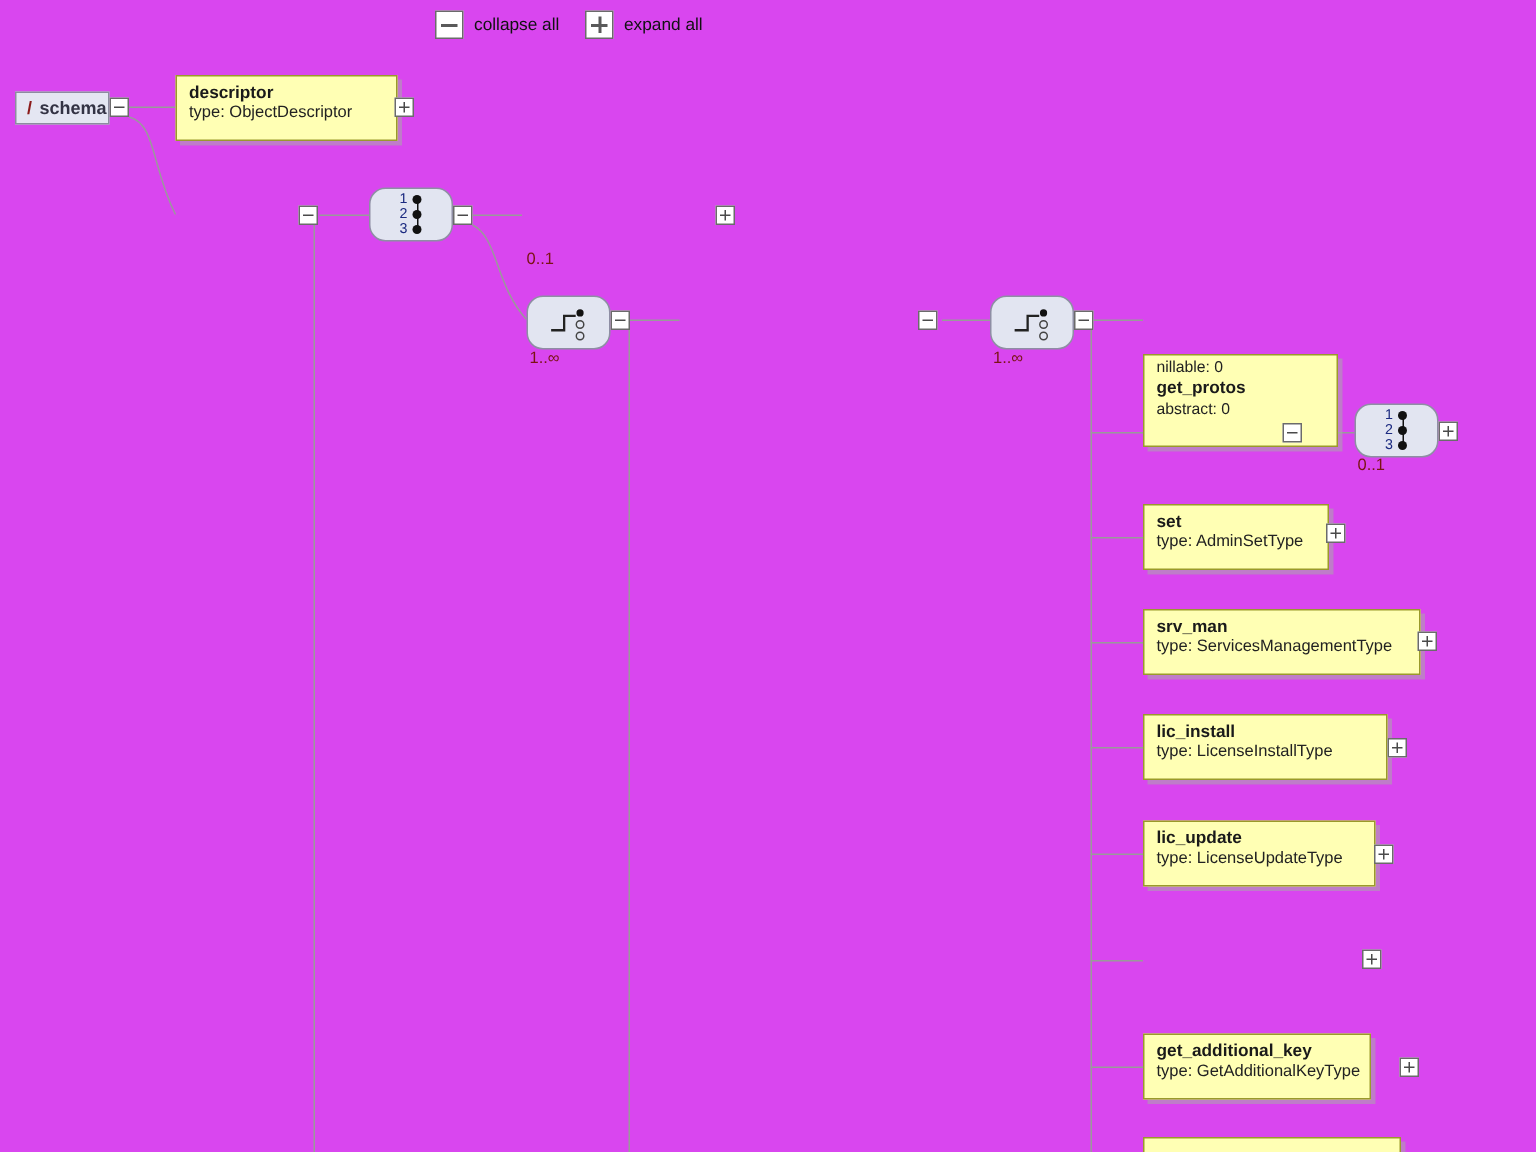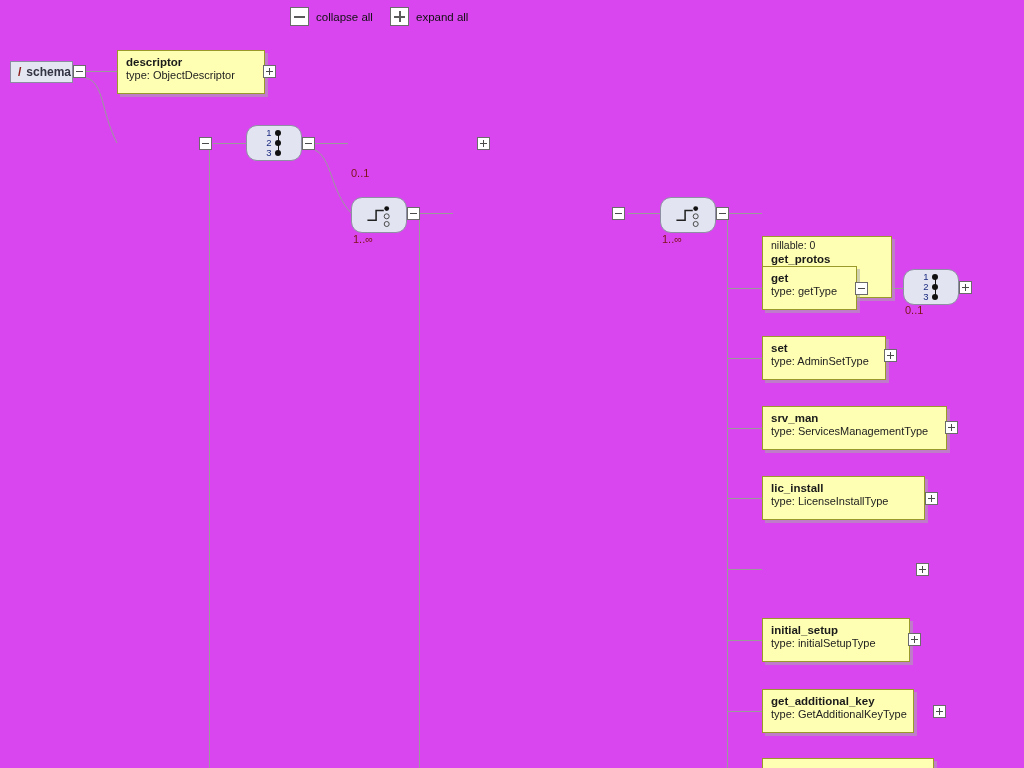--- a/index.html
+++ b/index.html
@@ -295,24 +295,20 @@
   <div class="tog" style="left:612px; top:207px;">
     <span class="h"></span>
   </div>
 
   <div class="node" style="left:762px; top:192px; width:130px; height:62px; padding-top:2px;margin-top:44px;">
     <div class="meta">nillable: 0</div>
     <div class="nm">get_protos</div>
     <div class="meta">abstract: 0</div>
   </div>
 
-  <div class="node" style="left:762px; top:266px; width:95px; height:44px;">
-    <div class="nm">get</div>
-    <div class="ty">type: getType</div>
-  </div>
   <div class="tog" style="left:855px; top:282px;">
     <span class="h"></span>
   </div>
 
   <div class="node" style="left:762px; top:336px; width:124px; height:44px;">
     <div class="nm">set</div>
     <div class="ty">type: AdminSetType</div>
   </div>
   <div class="tog" style="left:884px; top:349px;">
     <span class="h"></span>
@@ -330,29 +326,29 @@
 
   <div class="node" style="left:762px; top:476px; width:163px; height:44px;">
     <div class="nm">lic_install</div>
     <div class="ty">type: LicenseInstallType</div>
   </div>
   <div class="tog" style="left:925px; top:492px;">
     <span class="h"></span>
       <span class="v"></span>
   </div>
 
+  <div class="node" style="left:762px; top:547px; width:155px; height:44px;">
+    <div class="nm">lic_update</div>
+    <div class="ty">type: LicenseUpdateType</div>
+  </div>
   <div class="tog" style="left:916px; top:563px;">
     <span class="h"></span>
       <span class="v"></span>
   </div>
 
-  <div class="node" style="left:762px; top:618px; width:148px; height:44px;">
-    <div class="nm">initial_setup</div>
-    <div class="ty">type: initialSetupType</div>
-  </div>
   <div class="tog" style="left:908px; top:633px;">
     <span class="h"></span>
       <span class="v"></span>
   </div>
 
   <div class="node" style="left:762px; top:689px; width:152px; height:44px;">
     <div class="nm">get_additional_key</div>
     <div class="ty">type: GetAdditionalKeyType</div>
   </div>
   <div class="tog" style="left:933px; top:705px;">

